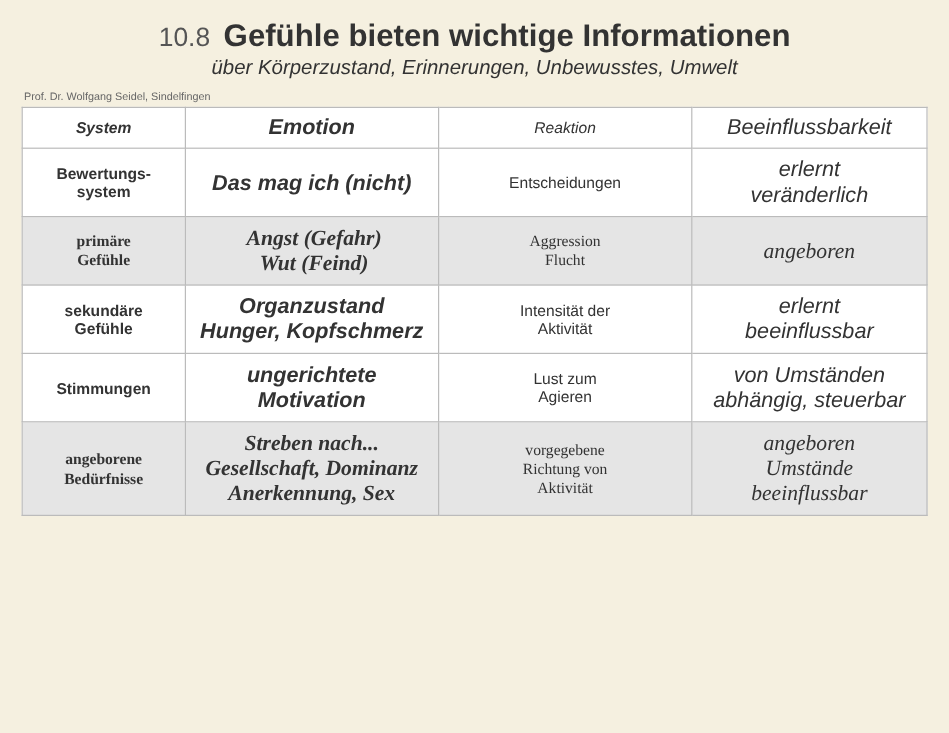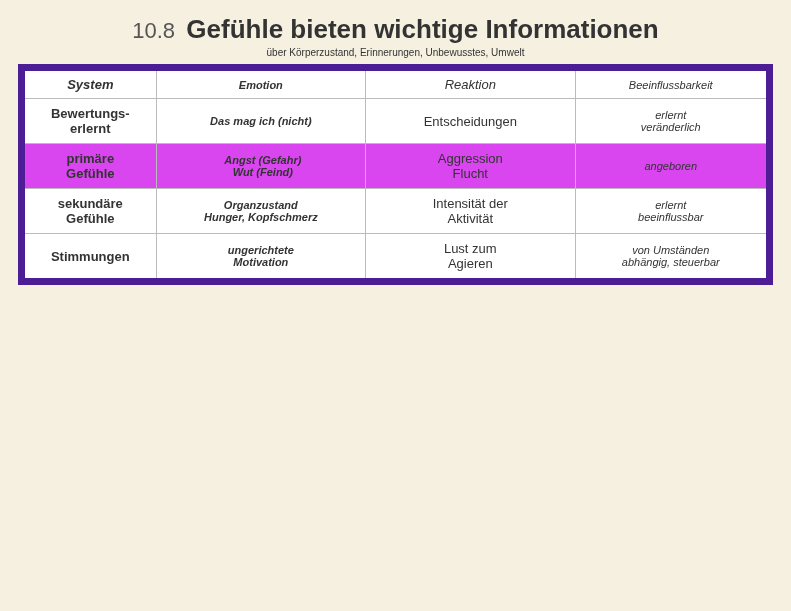--- a/index.html
+++ b/index.html
@@ -28,39 +28,40 @@
       font-weight: bold;
       color: #333;
     }
     .header-title .number {
       font-size: 22px;
       font-weight: normal;
       color: #555;
       margin-right: 4px;
     }
     .header-subtitle {
-      font-size: 10px;
+      font-size: 17px;
       color: #333;
       margin-top: 2px;
+      font-style: italic;
     }
     .author {
       font-size: 9px;
       color: #666;
       text-align: left;
       padding: 2px 20px 4px 20px;
     }
     .table-container {
       flex: 1;
       padding: 0 18px 10px 18px;
     }
     table {
       width: 100%;
       border-collapse: collapse;
       background: white;
-      border: 7px solid #4c1d95;
+      border: 1px solid #4c1d95;
     }
     thead tr th {
       border: 1px solid #bbb;
       padding: 6px 8px;
       text-align: center;
       font-style: italic;
       font-weight: normal;
       font-size: 12.5px;
       color: #333;
       background: white;
@@ -74,46 +75,48 @@
     }
     .col-system {
       width: 18%;
       font-weight: bold;
       font-size: 13px;
     }
     .col-emotion {
       width: 28%;
       font-weight: bold;
       font-style: italic;
-      font-size: 11px;
+      font-size: 18px;
     }
     .col-reaktion {
       width: 28%;
       font-size: 13px;
     }
     .col-beeinflussbarkeit {
       width: 26%;
       font-style: italic;
-      font-size: 11px;
+      font-size: 18px;
     }
     .row-alt {
-      background: #d946ef;
+      background: #e5e5e5;
+      font-family: Liberation Serif, serif;
     }
   </style>
 </head>
 <body>
 
 <div class="page">
   <div class="header">
     <div class="header-title">
       <span class="number">10.8</span>
       <span>Gefühle bieten wichtige Informationen</span>
     </div>
     <div class="header-subtitle">über Körperzustand, Erinnerungen, Unbewusstes, Umwelt</div>
   </div>
+  <div class="author">Prof. Dr. Wolfgang Seidel, Sindelfingen</div>
   <div class="table-container">
     <table>
       <thead>
         <tr>
           <th class="col-system">
             <span>System</span>
           </th>
           <th class="col-emotion">
             <span>Emotion</span>
           </th>
@@ -121,21 +124,21 @@
             <span>Reaktion</span>
           </th>
           <th class="col-beeinflussbarkeit">
             <span>Beeinflussbarkeit</span>
           </th>
         </tr>
       </thead>
       <tbody id="table-body">
       <tr>
             <td class="col-system" style="white-space: pre-line;">Bewertungs-
-erlernt</td>
+system</td>
             <td class="col-emotion" style="white-space: pre-line; margin-top: 48px;">Das mag ich (nicht)</td>
             <td class="col-reaktion" style="white-space: pre-line;">Entscheidungen</td>
             <td class="col-beeinflussbarkeit" style="white-space: pre-line;">erlernt
 veränderlich</td>
           </tr>
           <tr class="row-alt">
             <td class="col-system" style="white-space: pre-line;">primäre
 Gefühle</td>
             <td class="col-emotion" style="white-space: pre-line; padding-left: 14px;">Angst (Gefahr)
 Wut (Feind)</td>
@@ -155,16 +158,29 @@
           </tr>
           <tr>
             <td class="col-system" style="white-space: pre-line;">Stimmungen</td>
             <td class="col-emotion" style="white-space: pre-line;">ungerichtete
 Motivation</td>
             <td class="col-reaktion" style="white-space: pre-line;">Lust zum
 Agieren</td>
             <td class="col-beeinflussbarkeit" style="white-space: pre-line; margin-top: 24px;">von Umständen
 abhängig, steuerbar</td>
           </tr>
+          <tr class="row-alt">
+            <td class="col-system" style="white-space: pre-line;">angeborene
+Bedürfnisse</td>
+            <td class="col-emotion" style="white-space: pre-line;">Streben nach...
+Gesellschaft, Dominanz
+Anerkennung, Sex</td>
+            <td class="col-reaktion" style="white-space: pre-line;">vorgegebene
+Richtung von
+Aktivität</td>
+            <td class="col-beeinflussbarkeit" style="white-space: pre-line;">angeboren
+Umstände
+beeinflussbar</td>
+          </tr>
         </tbody>
     </table>
   </div>
 </div>
 
 </body></html>

